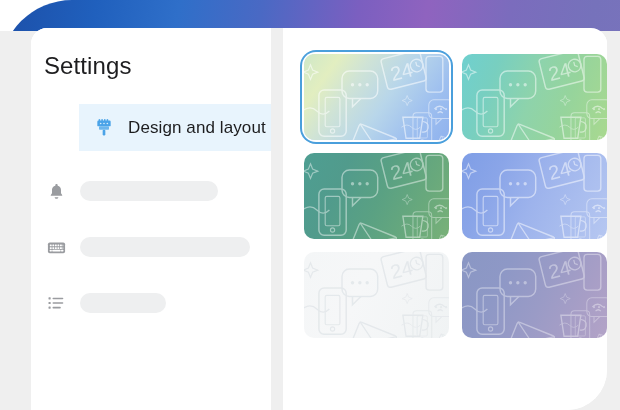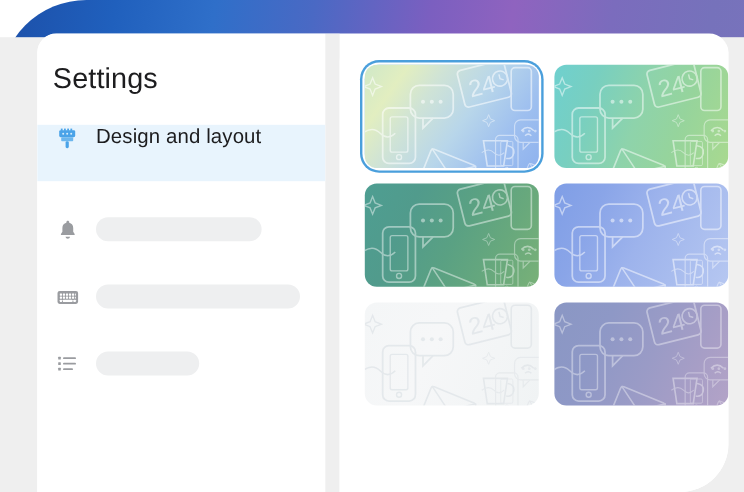--- a/index.html
+++ b/index.html
@@ -76,22 +76,24 @@
     font-size: 24px;
     font-weight: 300;
     color: #1d1d1f;
     letter-spacing: .1px;
     padding: 26px 0 0 13px;
     line-height: 1;
   }
 
   .nav-row {
     display: flex;
+    align-items: center;
     height: 47px;
     padding-left: 13px;
+    margin-left: 48px;
   }
 
   .nav-row.active {
     background: #e8f4fd;
     margin-top: 26px;
   }
 
   .nav-icon {
     width: 24px;
     height: 24px;

